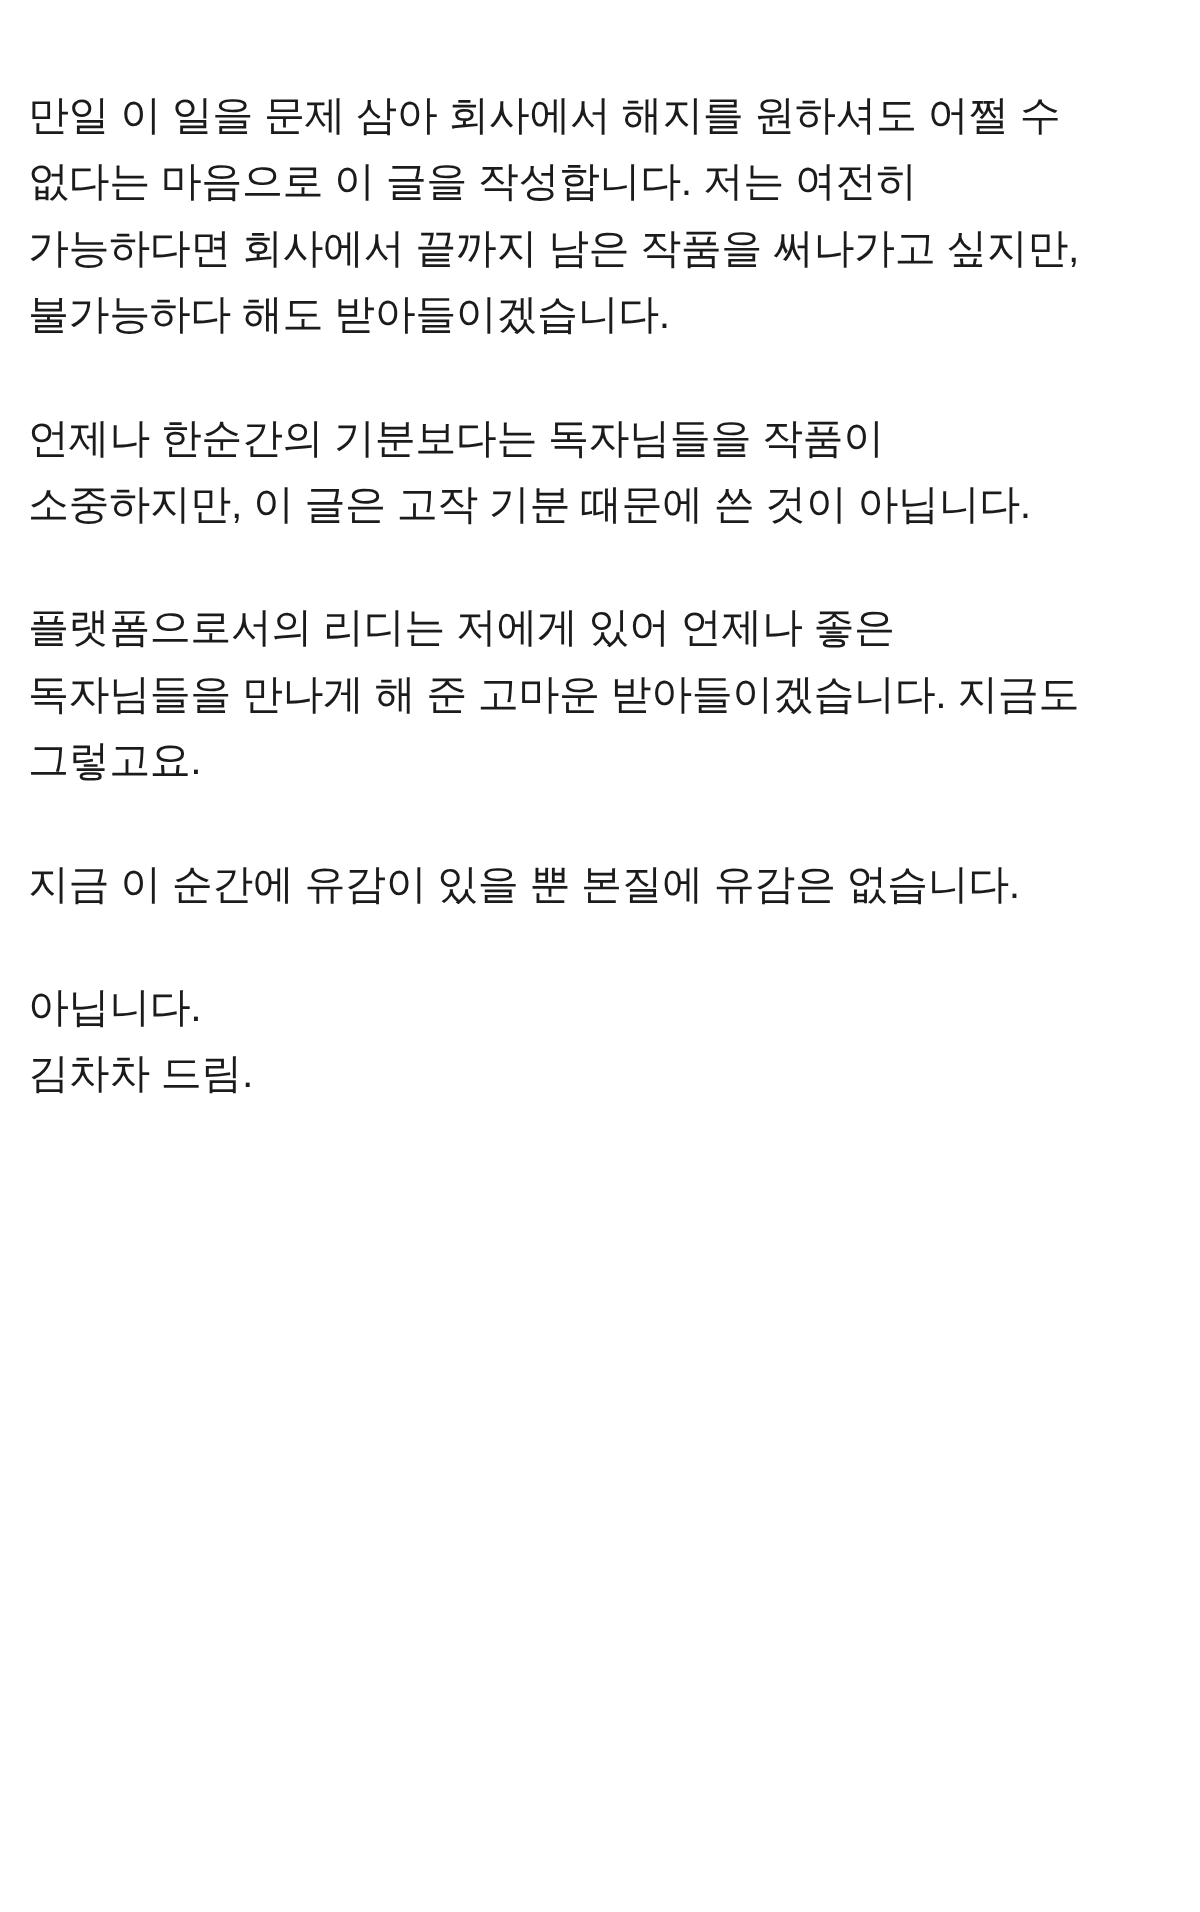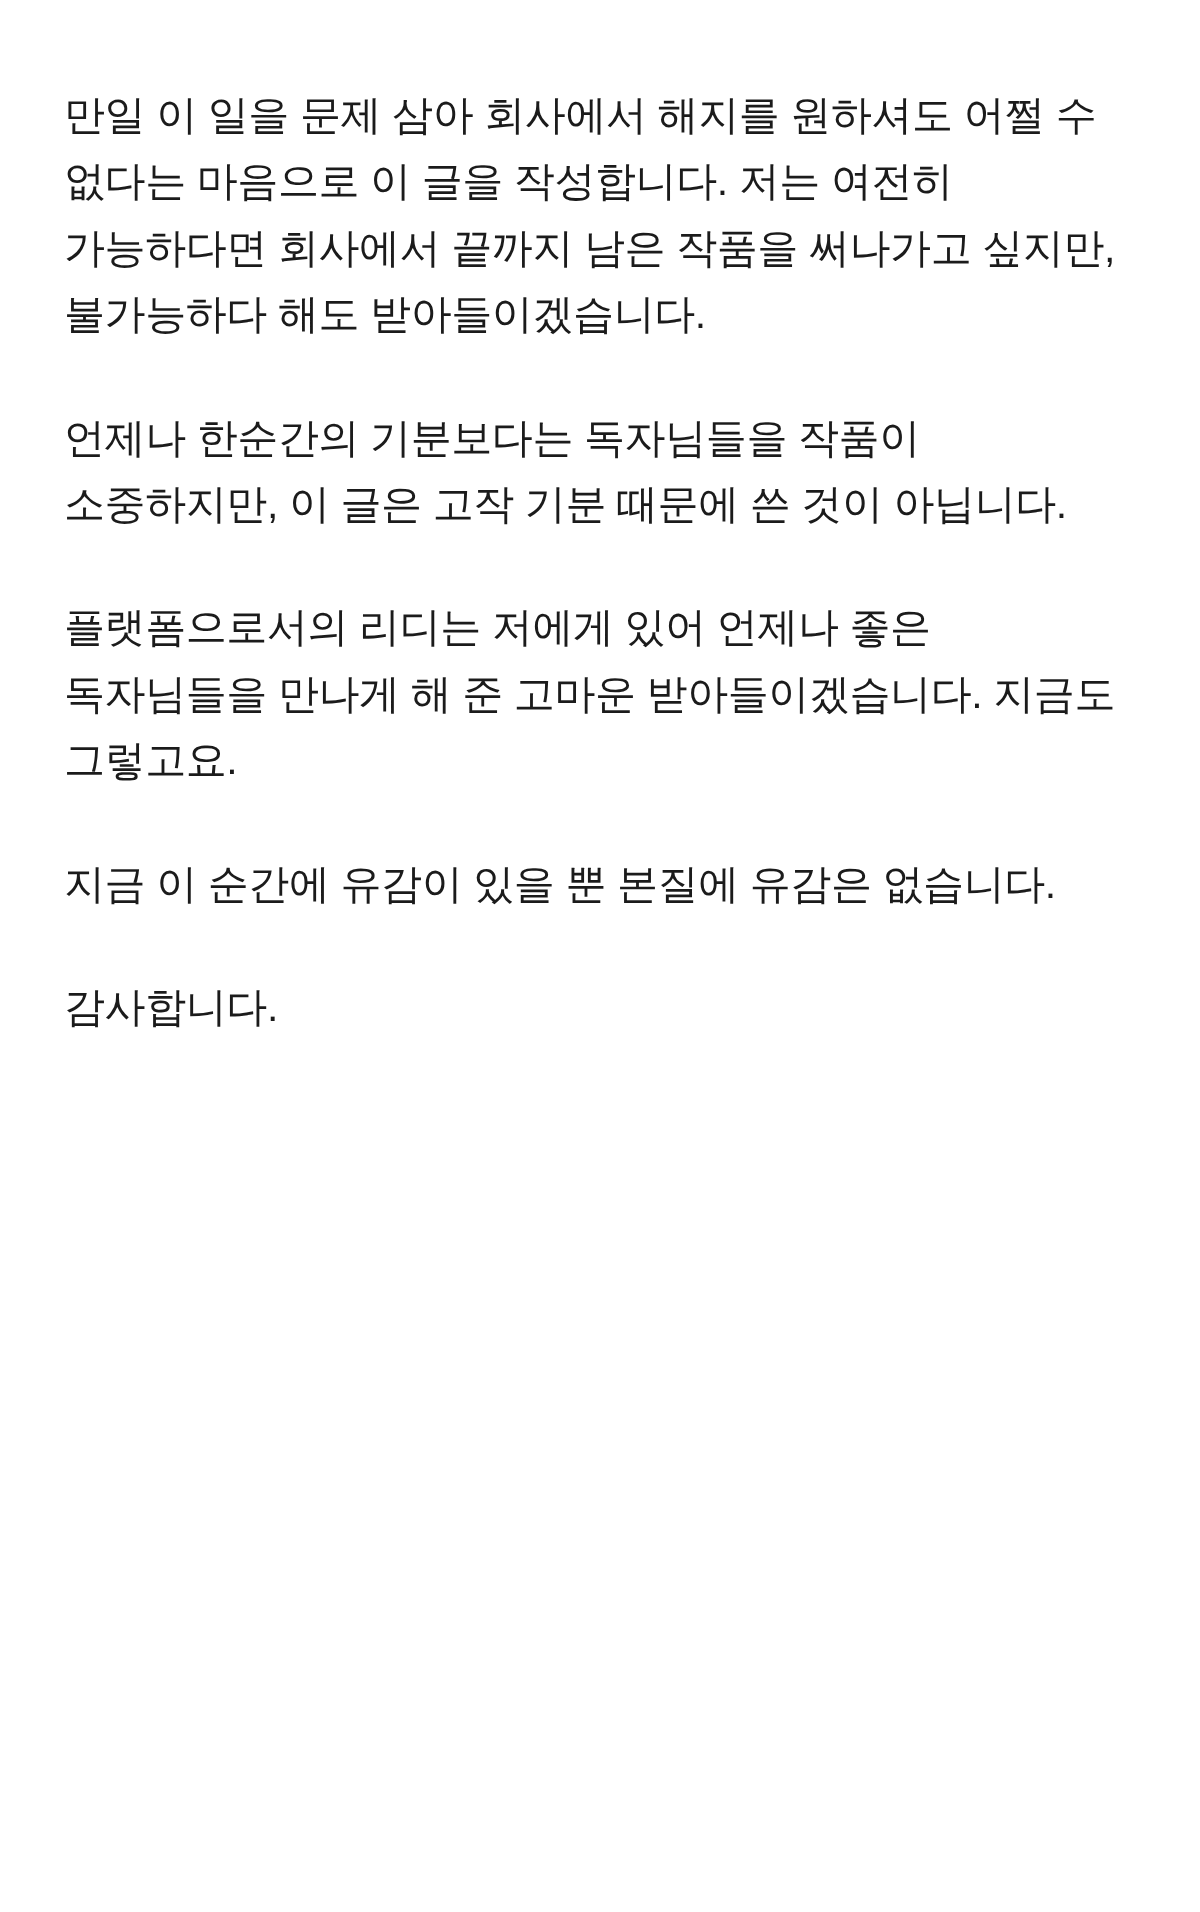--- a/index.html
+++ b/index.html
@@ -11,21 +11,21 @@
     width: 1200px;
     min-height: 1912px;
     font-family: "Liberation Sans", "DejaVu Sans", sans-serif;
     color: #1a1a1a;
     -webkit-font-smoothing: antialiased;
   }
   .page {
     width: 1200px;
     min-height: 1912px;
     box-sizing: border-box;
-    padding: 82px 56px 60px 64px;
+    padding: 82px 56px 60px 28px;
     background: #ffffff;
   }
   .statement {
     max-width: 1080px;
   }
   .para {
     font-size: 41px;
     line-height: 1.62;
     letter-spacing: -0.01em;
     color: #1b1b1b;
@@ -54,17 +54,18 @@
 
 <div class="page">
   <article class="statement">
 
     <p class="para">만일 이 일을 문제 삼아 회사에서 해지를 원하셔도 어쩔 수 없다는 마음으로 이 글을 작성합니다. 저는 여전히 가능하다면 회사에서 끝까지 남은 작품을 써나가고 싶지만, 불가능하다 해도 받아들이겠습니다.</p>
     <p class="para">언제나 한순간의 기분보다는 독자님들을 작품이 소중하지만, 이 글은 고작 기분 때문에 쓴 것이 아닙니다.</p>
     <p class="para">플랫폼으로서의 리디는 저에게 있어 언제나 좋은 독자님들을 만나게 해 준 고마운 받아들이겠습니다. 지금도 그렇고요.</p>
     <p class="para last-block">지금 이 순간에 유감이 있을 뿐 본질에 유감은 없습니다.</p>
 
     <div class="signature" style="margin-top:57px;">
-      <span class="line">감사합니다.</span>
+      <span class="line">아닙니다.</span>
+      <span class="line">김차차 드림.</span>
     </div>
 
   </article>
 </div>
 
 </body></html>

